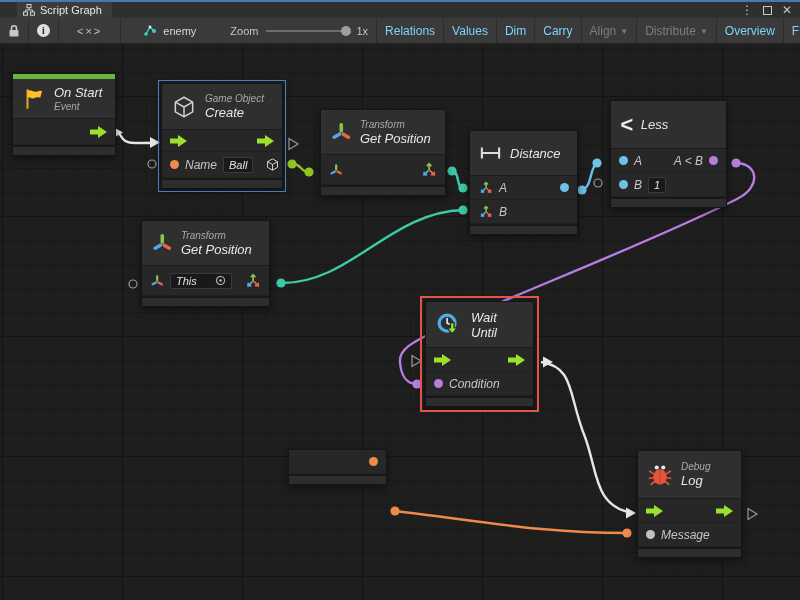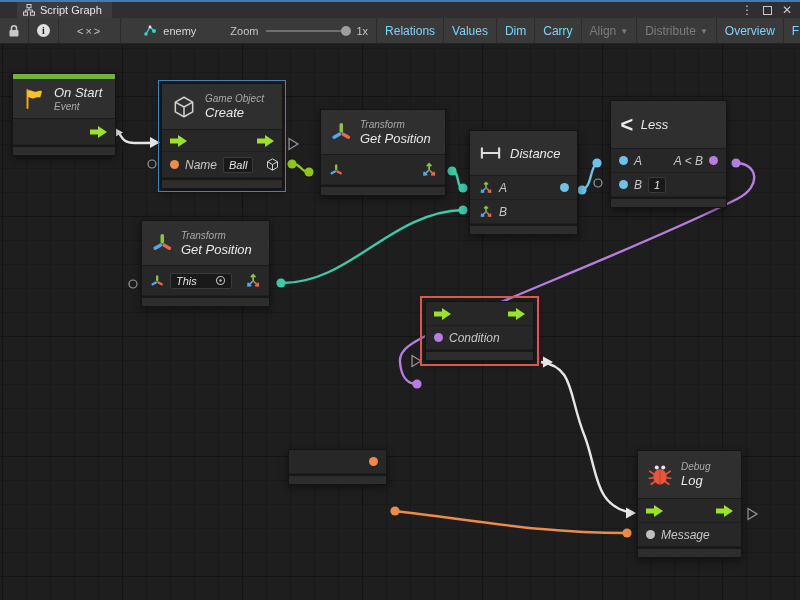--- a/index.html
+++ b/index.html
@@ -360,20 +360,28 @@
       <svg width="17" height="17" viewBox="0 0 16 16" fill="none" stroke-linecap="round">
         <path d="M8.6 8.2 L8.6 2.6 M6.9 4.3 L8.6 2.6 L10.3 4.3" stroke="#8bc34a" stroke-width="1.6"></path>
         <path d="M7.6 9.2 L3.8 13 M3.9 10.6 L3.8 13 L6.2 12.9" stroke="#55a7e8" stroke-width="1.6"></path>
         <path d="M9.6 9.2 L13.4 13 M13.3 10.6 L13.4 13 L11 12.9" stroke="#e8674a" stroke-width="1.6"></path>
       </svg>
     </div>
     <div class="footer"></div>
   </div>
 
   <div class="node highlight" style="left:425px;top:301px;width:109px;">
+    <div class="hdr" style="min-height:46px;">
+      <svg width="28" height="28" viewBox="0 0 30 30">
+        <circle cx="13" cy="13" r="8.5" fill="none" stroke="#49b0e8" stroke-width="3.4"></circle>
+        <path d="M13 8 V13 L16.5 14.5" stroke="#e8e8e8" stroke-width="1.8" fill="none" stroke-linecap="round"></path>
+        <polygon points="16.5,12.5 20.5,12.5 20.5,18 24,18 18.5,24.5 13,18 16.5,18" fill="#8ce32a" stroke="#262626" stroke-width="1.4" stroke-linejoin="round"></polygon>
+      </svg>
+      <span class="t-big">Wait Until</span>
+    </div>
     <div class="row" style="height:24px;">
       <svg width="17" height="12" viewBox="0 0 17 12">
         <path d="M0 3.5 H8 V0 L17 6 L8 12 V8.5 H0 Z" fill="#9be22d"></path>
         </svg>
       <span class="sp"></span>
       <svg width="17" height="12" viewBox="0 0 17 12">
         <path d="M0 3.5 H8 V0 L17 6 L8 12 V8.5 H0 Z" fill="#9be22d"></path>
         </svg>
     </div>
     <div class="row" style="height:24px;">

